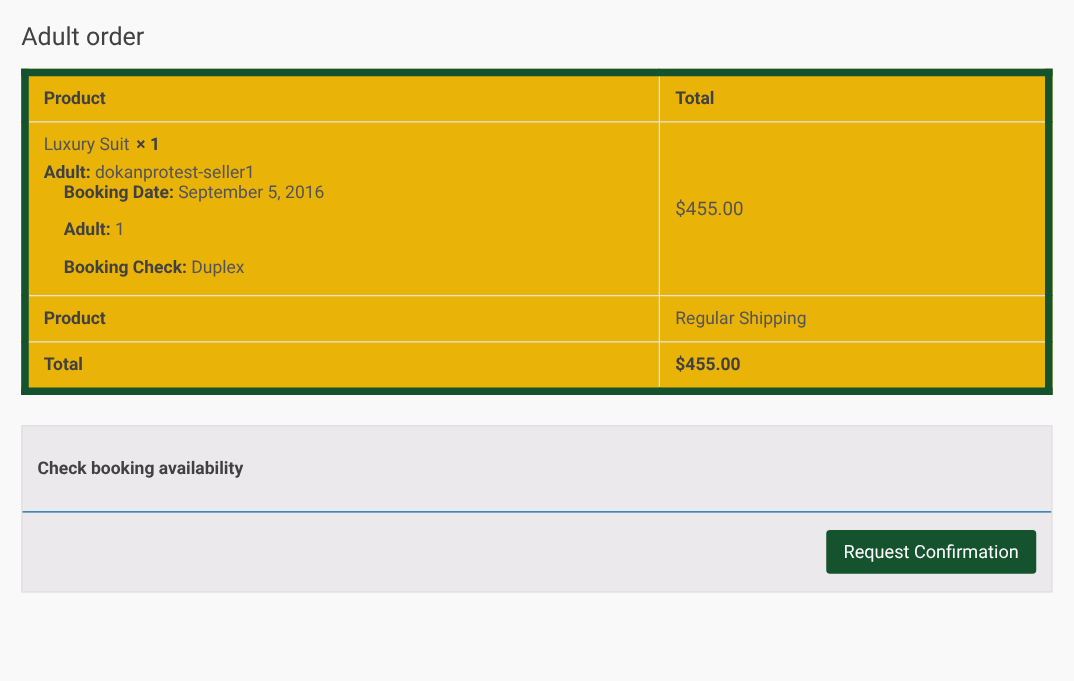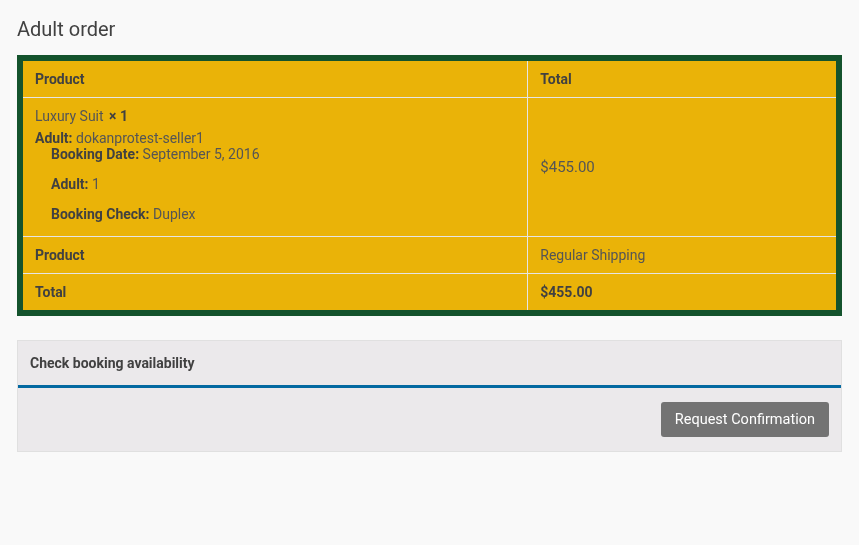--- a/index.html
+++ b/index.html
@@ -83,32 +83,32 @@
     .shipping-value {
       font-weight: 400;
       color: #555;
     }
     .availability-box {
       margin-top: 24px;
       border: 1px solid #e0e0e0;
       background: #ebe9eb;
     }
     .availability-header {
-      padding: 14px 12px;
+      padding: 26px 12px;
       font-weight: 700;
       color: #414141;
-      border-bottom: 3px solid #0369a1;
+      border-bottom: 1px solid #0369a1;
     }
     .availability-body {
       padding: 14px 12px;
       text-align: right;
     }
     .btn-confirm {
       display: inline-block;
-      background: #737373;
+      background: #14532d;
       color: #fff;
       border: none;
       padding: 9px 14px;
       font-size: 14.5px;
       border-radius: 3px;
       cursor: pointer;
       font-family: inherit;
     }
   </style>
 </head>

